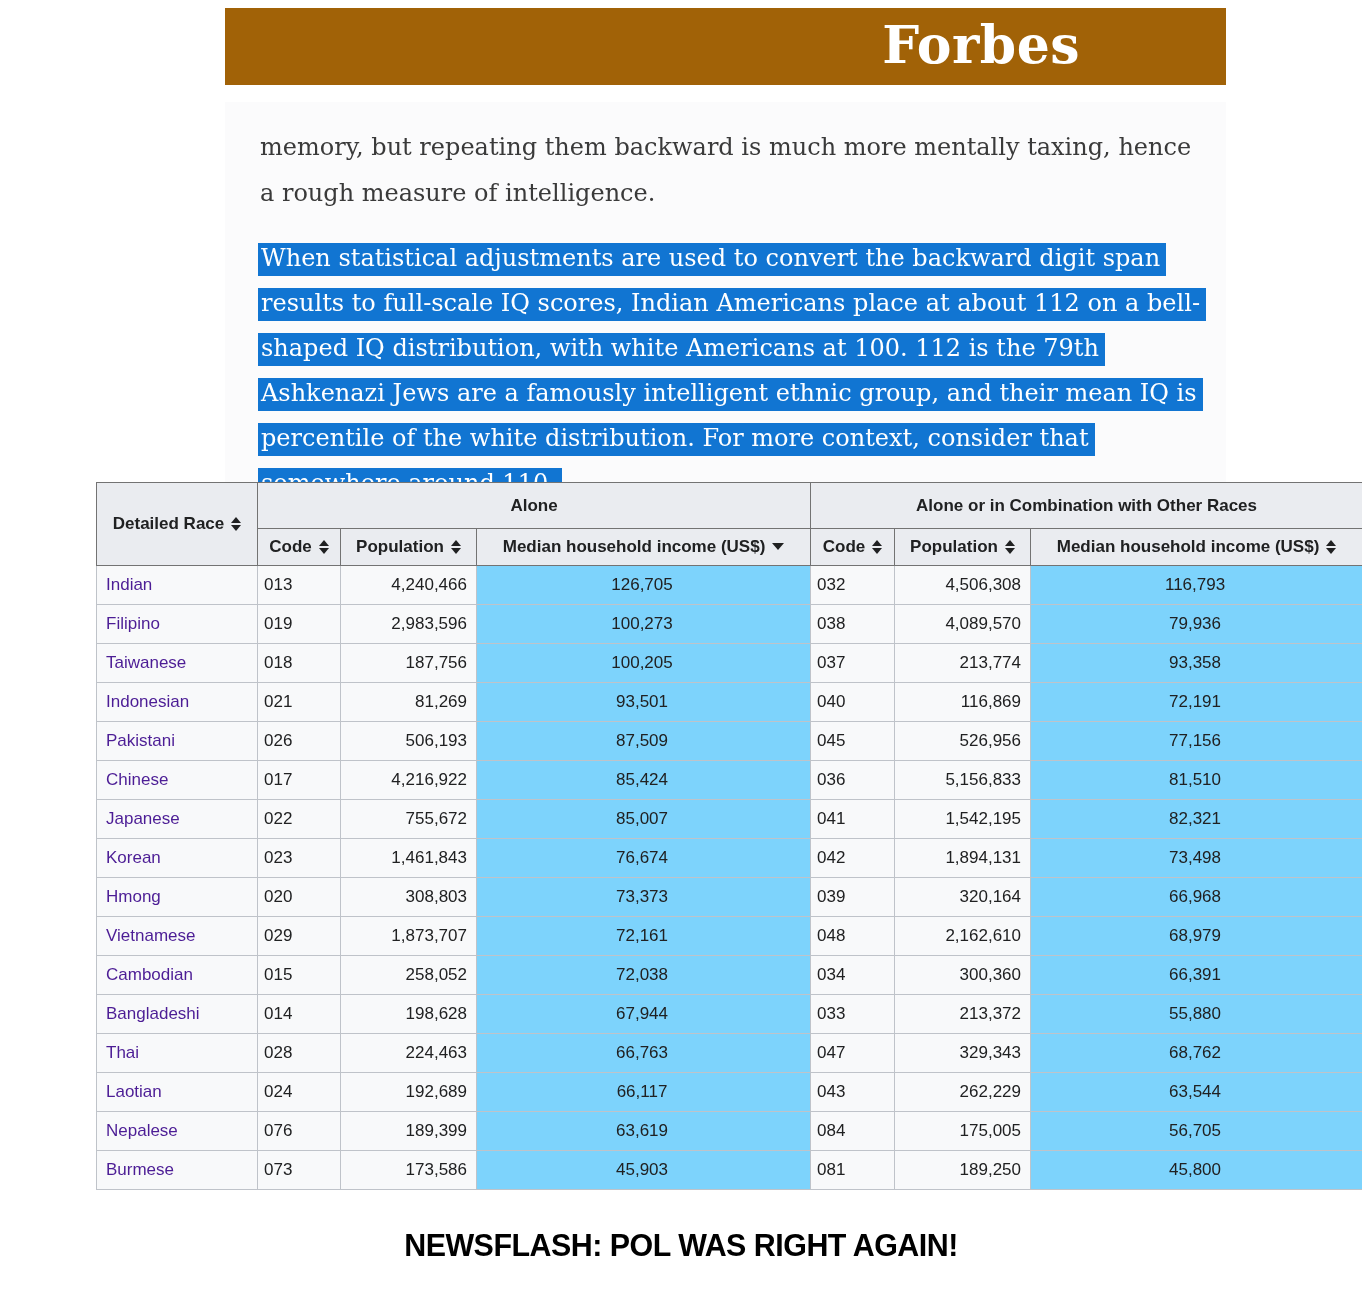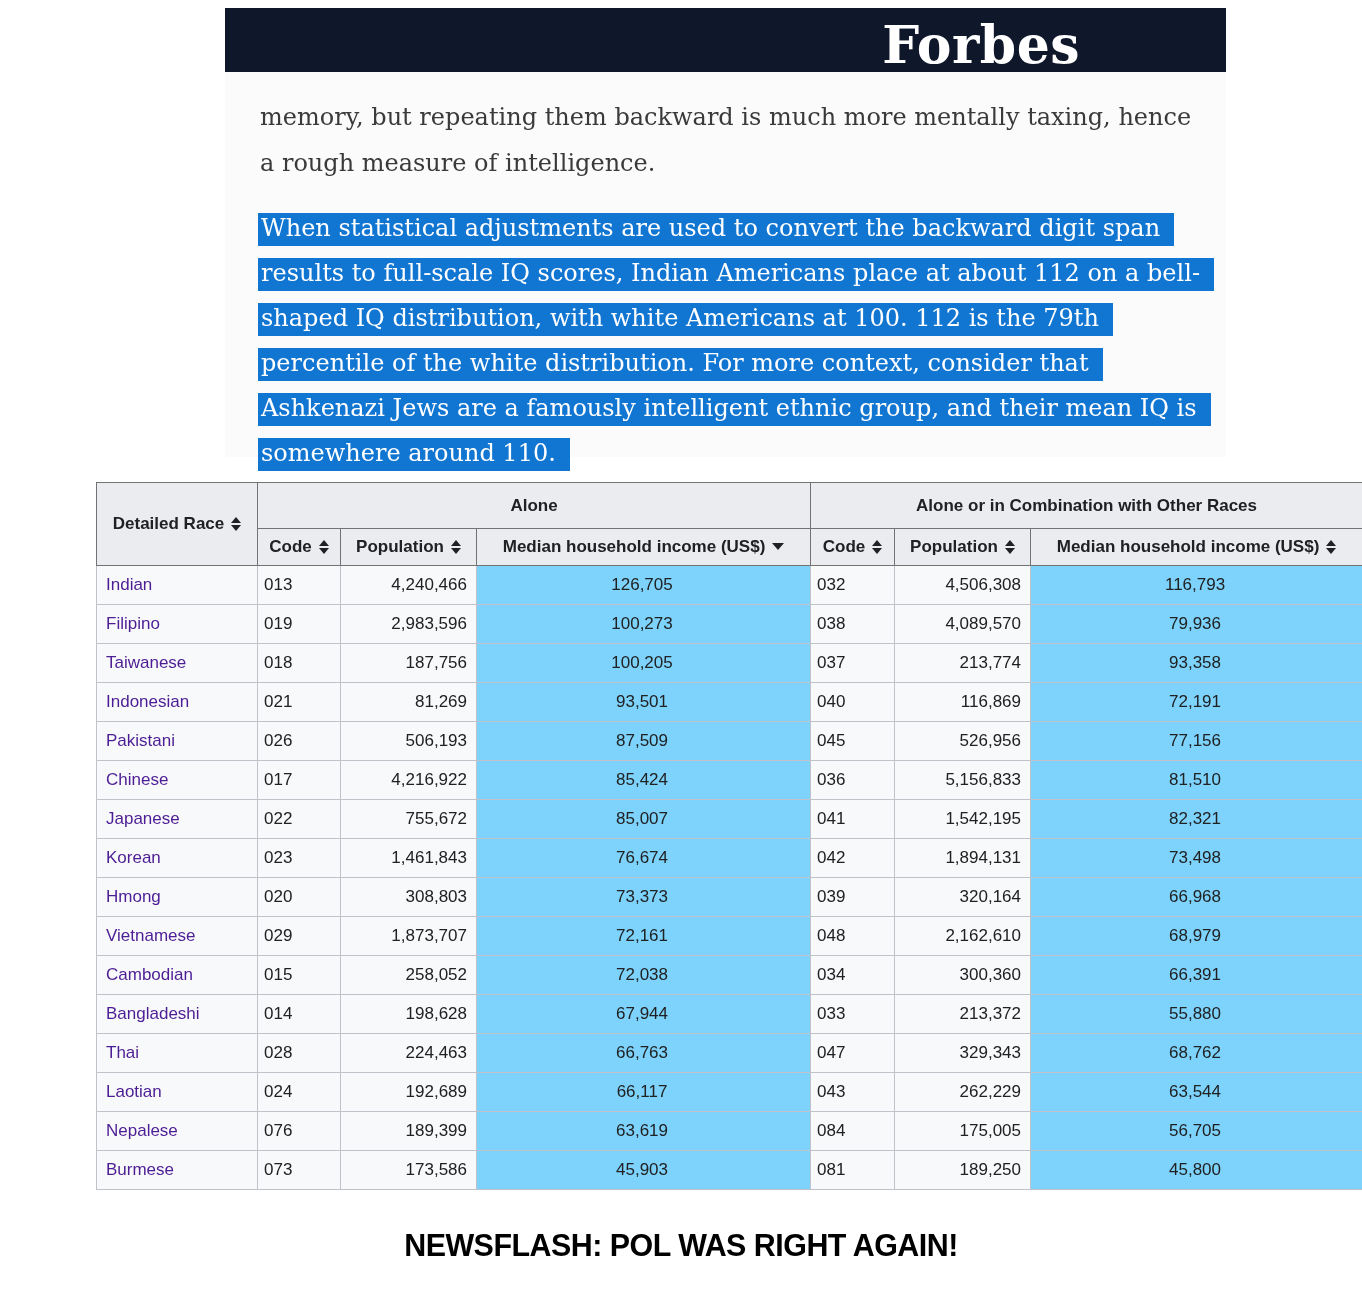--- a/index.html
+++ b/index.html
@@ -6,45 +6,45 @@
   html,body { margin:0; padding:0; }
   body {
     width:1362px; height:1304px; position:relative;
     background:#ffffff; overflow:hidden;
     font-family:"Liberation Sans", sans-serif;
   }
 
   
   .masthead {
     position:absolute; left:225px; top:8px; width:1001px; height:77px;
-    background:#0f172a;
+    background:#a16207;
   }
   .masthead .brand {
     position:absolute; right:146px; top:50%; transform:translateY(-54%);
     color:#ffffff; font-family:"DejaVu Serif", serif; font-weight:bold;
     font-size:52px; letter-spacing:0.5px;
   }
 
   
   .article {
-    position:absolute; left:225px; top:72px; width:1001px; height:385px;
+    position:absolute; left:225px; top:102px; width:1001px; height:385px;
     background:#fbfbfc;
   }
   .intro {
     margin:0; padding:22px 0 0 35px;
     font-family:"DejaVu Serif", serif; font-size:24px; line-height:46px;
     color:#3a3a3a;
   }
   .hl-block { margin:27px 0 0 33px; }
   .hl-row { height:45px; }
   .hl-row .hl {
     display:inline-block;
     background:#1175d2; color:#ffffff;
     font-family:"DejaVu Serif", serif; font-size:24px; line-height:27px;
-    padding:2px 14px 4px 3px;
+    padding:2px 6px 4px 3px;
   }
 
   
   .wikitable {
     position:absolute; left:96px; top:482px; width:1266px;
     border-collapse:collapse; table-layout:fixed;
     font-size:17px; color:#202122;
   }
   .wikitable th {
     background:#eaecf0; border:1px solid #737373;
@@ -99,22 +99,22 @@
 <div class="masthead">
   <span class="brand">Forbes</span>
 </div>
 
 <div class="article">
   <p class="intro"><span>memory, but repeating them backward is much more mentally taxing, hence</span><br><span>a rough measure of intelligence.</span></p>
   <div class="hl-block">
       <div class="hl-row"><span class="hl">When statistical adjustments are used to convert the backward digit span</span></div>
       <div class="hl-row"><span class="hl">results to full-scale IQ scores, Indian Americans place at about 112 on a bell-</span></div>
       <div class="hl-row"><span class="hl">shaped IQ distribution, with white Americans at 100. 112 is the 79th</span></div>
+      <div class="hl-row"><span class="hl">Ashkenazi Jews are a famously intelligent ethnic group, and their mean IQ is</span></div>
       <div class="hl-row"><span class="hl">percentile of the white distribution. For more context, consider that</span></div>
-      <div class="hl-row"><span class="hl">Ashkenazi Jews are a famously intelligent ethnic group, and their mean IQ is</span></div>
       <div class="hl-row"><span class="hl">somewhere around 110.</span></div>
     </div>
 </div>
 
 <table class="wikitable">
   <colgroup>
     <col style="width:161px">
     <col style="width:83px">
     <col style="width:136px">
     <col style="width:334px">

